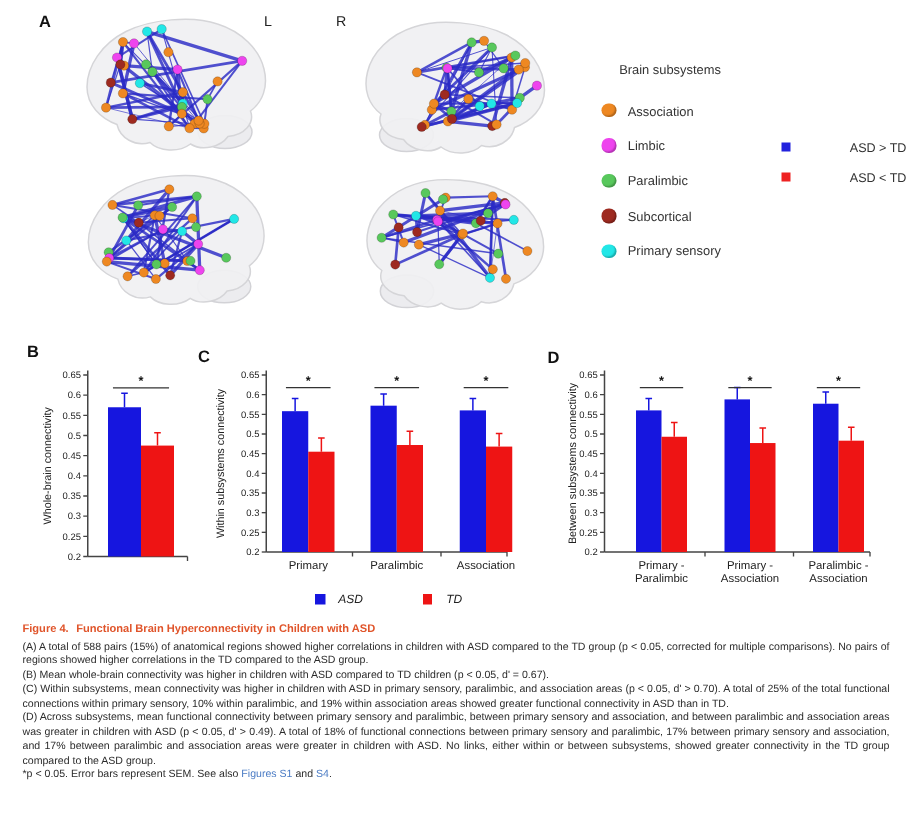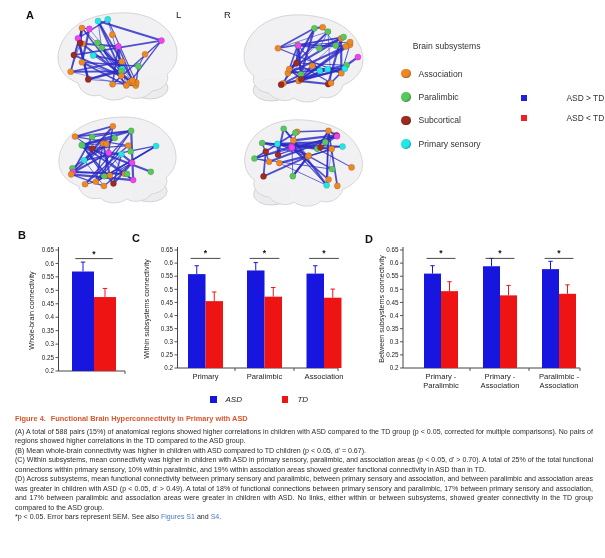--- a/index.html
+++ b/index.html
@@ -393,20 +393,24 @@
     </svg>
 
   <div class="legend-block" style="left:401px;top:41px">
     <div class="legend-title">Brain subsystems</div>
     <div id="subsys-items">
         <div class="subsys-row">
           <span class="subsys-dot" style="background: rgb(238, 136, 34);"></span>
           <span class="subsys-label">Association</span>
         </div>
         <div class="subsys-row">
+          <span class="subsys-dot" style="background: rgb(238, 68, 238);"></span>
+          <span class="subsys-label">Limbic</span>
+        </div>
+        <div class="subsys-row">
           <span class="subsys-dot" style="background: rgb(88, 200, 92);"></span>
           <span class="subsys-label">Paralimbic</span>
         </div>
         <div class="subsys-row">
           <span class="subsys-dot" style="background: rgb(158, 42, 32);"></span>
           <span class="subsys-label">Subcortical</span>
         </div>
         <div class="subsys-row">
           <span class="subsys-dot" style="background: rgb(34, 231, 231);"></span>
           <span class="subsys-label">Primary sensory</span>
@@ -583,21 +587,21 @@
         <span class="series-label">ASD</span>
       </div>
       <div class="series-item">
         <span class="series-swatch" style="background: rgb(238, 20, 20);"></span>
         <span class="series-label">TD</span>
       </div>
     </div>
 
   <div class="caption">
     <div class="caption-title">
-      <span>Figure 4.</span><span class="t2">Functional Brain Hyperconnectivity in Primary with ASD</span>
+      <span>Figure 4.</span><span class="t2">Functional Brain Hyperconnectivity in Children with ASD</span>
     </div>
     <div class="caption-body" id="caption-paragraphs">
         <p>(A) A total of 588 pairs (15%) of anatomical regions showed higher correlations in children with ASD compared to the TD group (p &lt; 0.05, corrected for multiple comparisons). No pairs of regions showed higher correlations in the TD compared to the ASD group.</p>
         <p>(B) Mean whole-brain connectivity was higher in children with ASD compared to TD children (p &lt; 0.05, d' = 0.67).</p>
         <p>(C) Within subsystems, mean connectivity was higher in children with ASD in primary sensory, paralimbic, and association areas (p &lt; 0.05, d' &gt; 0.70). A total of 25% of the total functional connections within primary sensory, 10% within paralimbic, and 19% within association areas showed greater functional connectivity in ASD than in TD.</p>
         <p>(D) Across subsystems, mean functional connectivity between primary sensory and paralimbic, between primary sensory and association, and between paralimbic and association areas was greater in children with ASD (p &lt; 0.05, d' &gt; 0.49). A total of 18% of functional connections between primary sensory and paralimbic, 17% between primary sensory and association, and 17% between paralimbic and association areas were greater in children with ASD. No links, either within or between subsystems, showed greater connectivity in the TD group compared to the ASD group.</p>
       </div>
     <div class="caption-foot"><span>*p &lt; 0.05. Error bars represent SEM. See also </span><a>Figures S1</a><span> and </span><a>S4</a><span>.</span></div>
   </div>
 

